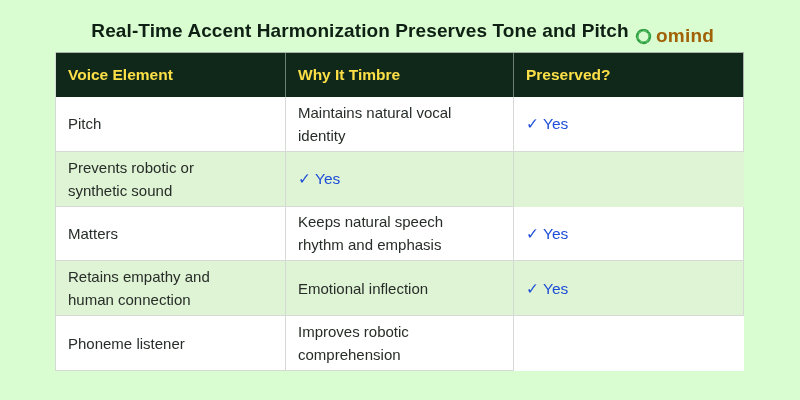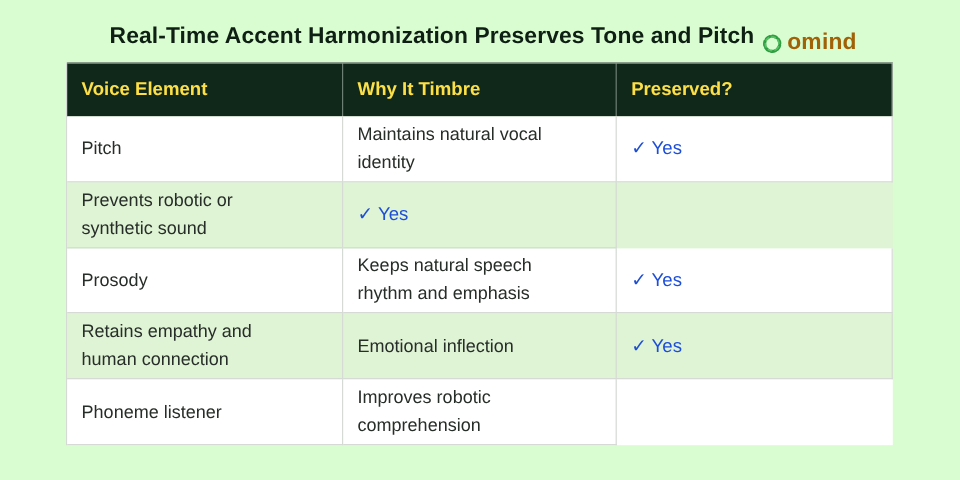--- a/index.html
+++ b/index.html
@@ -81,21 +81,21 @@
   </div>
 
   <div class="row body-row alt">
     <div class="td">
         <span class="wrap">Prevents robotic or synthetic sound</span>
       </div>
     <div class="td status">✓ Yes</div>
   </div>
 
   <div class="row body-row">
-    <div class="td">Prosody</div>
+    <div class="td">Matters</div>
     <div class="td">
         <span class="wrap">Keeps natural speech rhythm and emphasis</span>
       </div>
     <div class="td status">✓ Yes</div>
   </div>
 
   <div class="row body-row alt">
     <div class="td">
         <span class="wrap">Retains empathy and human connection</span>
       </div>

